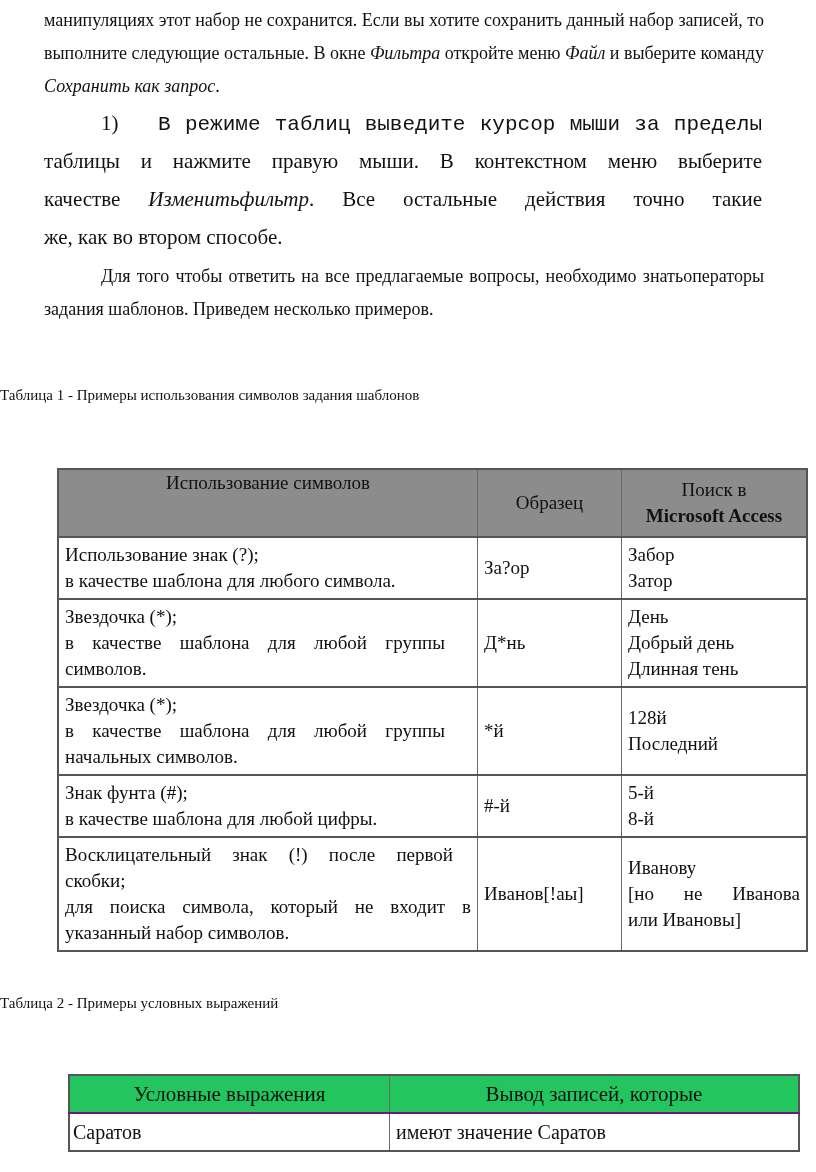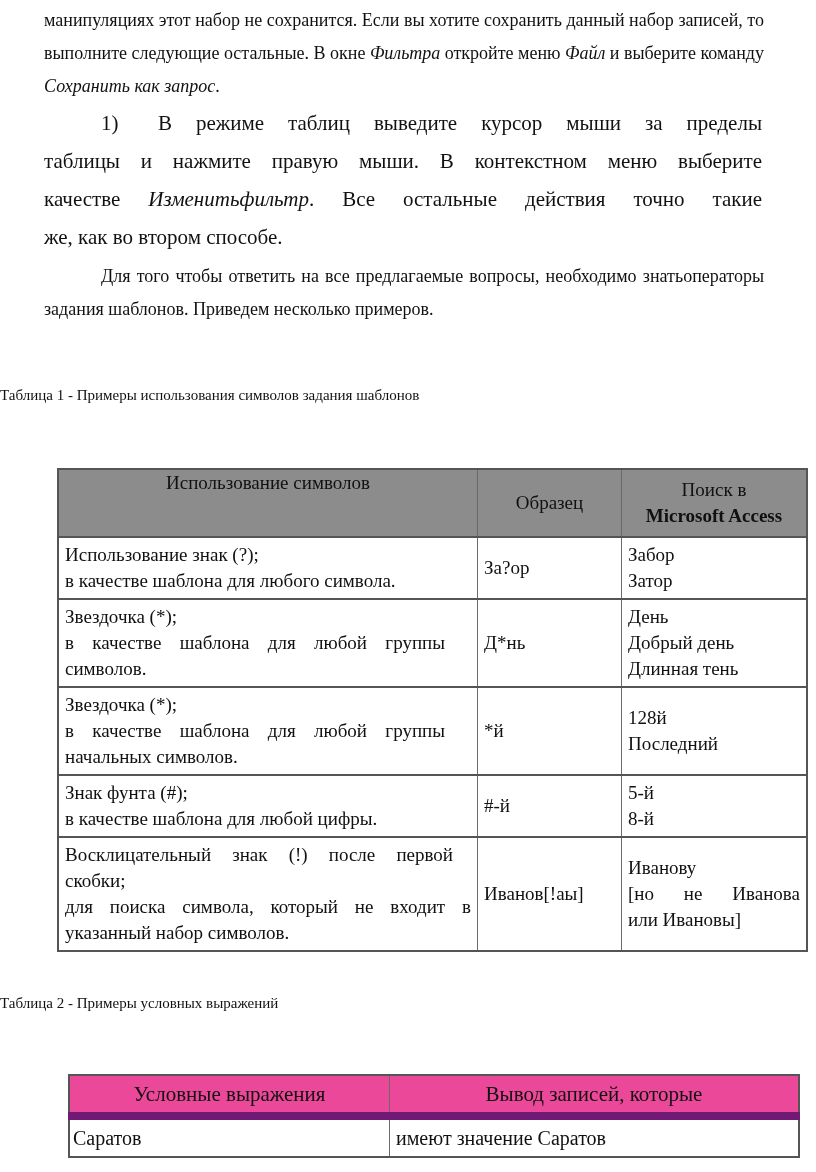--- a/index.html
+++ b/index.html
@@ -20,37 +20,37 @@
   td, th { border: 1px solid #6a6a6a; vertical-align: middle; padding: 0 6px; }
   .t1 { left: 57px; top: 468px; width: 751px; border: 2px solid #555; font-size: 19px; line-height: 26px; }
   .t1 th { background: #8c8c8c; font-weight: normal; height: 66px; border-bottom: 2px solid #555; font-size: 19px; line-height: 26px; }
   .t1 td { background: #fff; }
   .t1 tr.r td { border-bottom: 2px solid #555; }
   .t1 .c1 { width: 406px; }
   .t1 .c2 { width: 133px; }
   .t1 .c3 { width: 172px; }
   .t1 .bold { font-weight: bold; }
   .t2 { left: 68px; top: 1074px; width: 732px; border: 2px solid #555; font-size: 20px; line-height: 26px; }
-  .t2 th { background: #ec4899; font-weight: normal; height: 36px; border-bottom: 8px solid #701a75; font-size: 21px; }
+  .t2 th { background: #22c55e; font-weight: normal; height: 36px; border-bottom: 2px solid #701a75; font-size: 21px; }
   .t2 td { height: 36px; }
   .t2 .c1 { width: 307px; }
   .ml { display: block; }
   .just { text-align: justify; text-align-last: justify; }
 </style>
 </head>
 <body>
 
 <div class="abs p-small" style="top:4px;">
   <span class="line just">манипуляциях этот набор не сохранится. Если вы хотите сохранить данный набор записей, то</span>
   <span class="line just"><span>выполните следующие остальные. В окне </span><em>Фильтра</em><span> откройте меню </span><em>Файл</em><span> и выберите команду</span></span>
   <span class="line"><em>Сохранить как запрос</em><span>.</span></span>
 </div>
 
 <div class="abs p-big" style="top:104px;">
-  <span class="line" style="text-align:left; text-align-last:left;"><span style="display:inline-block; width:57px;"></span><span style="display:inline-block; width:57px;">1)</span><span style="display:inline-block; width:604px; text-align:justify; text-align-last:justify;">В режиме таблиц выведите курсор мыши за пределы</span></span>
+  <span class="line" style="text-align:left; text-align-last:left;"><span style="display:inline-block; width:57px;"></span><span style="display:inline-block; width:57px;">1)</span><span style="display:inline-block; width:604px; text-align:justify; text-align-last:justify;font-family:Liberation Mono, monospace;">В режиме таблиц выведите курсор мыши за пределы</span></span>
   <span class="line">таблицы и нажмите правую мыши. В контекстном меню выберите</span>
   <span class="line"><span>качестве </span><em>Изменитьфильтр</em><span>. Все остальные действия точно такие</span></span>
   <span class="line last">же, как во втором способе.</span>
 </div>
 
 <div class="abs p-small" style="top:260px;">
   <span class="line just" style="padding-left:57px; width:663px;">Для того чтобы ответить на все предлагаемые вопросы, необходимо знатьоператоры</span>
   <span class="line">задания шаблонов. Приведем несколько примеров.</span>
 </div>
 

